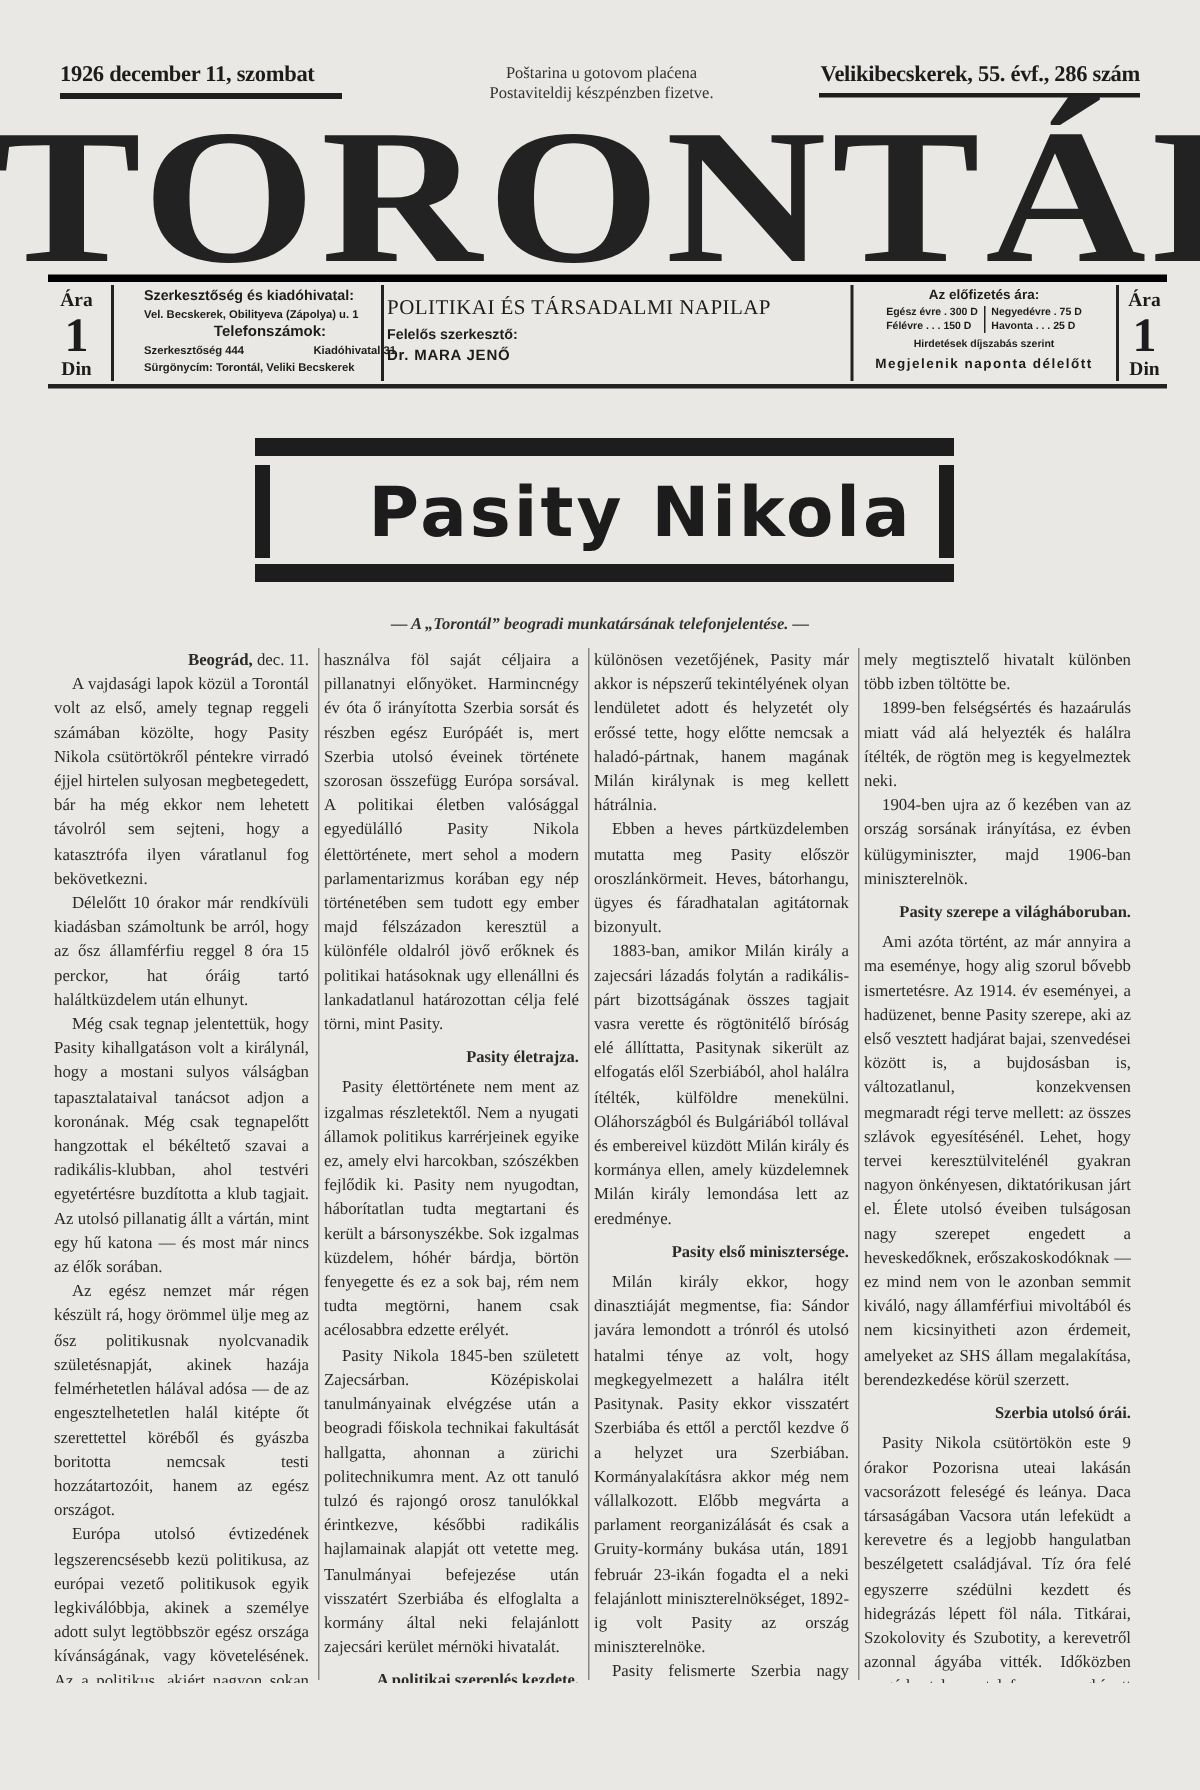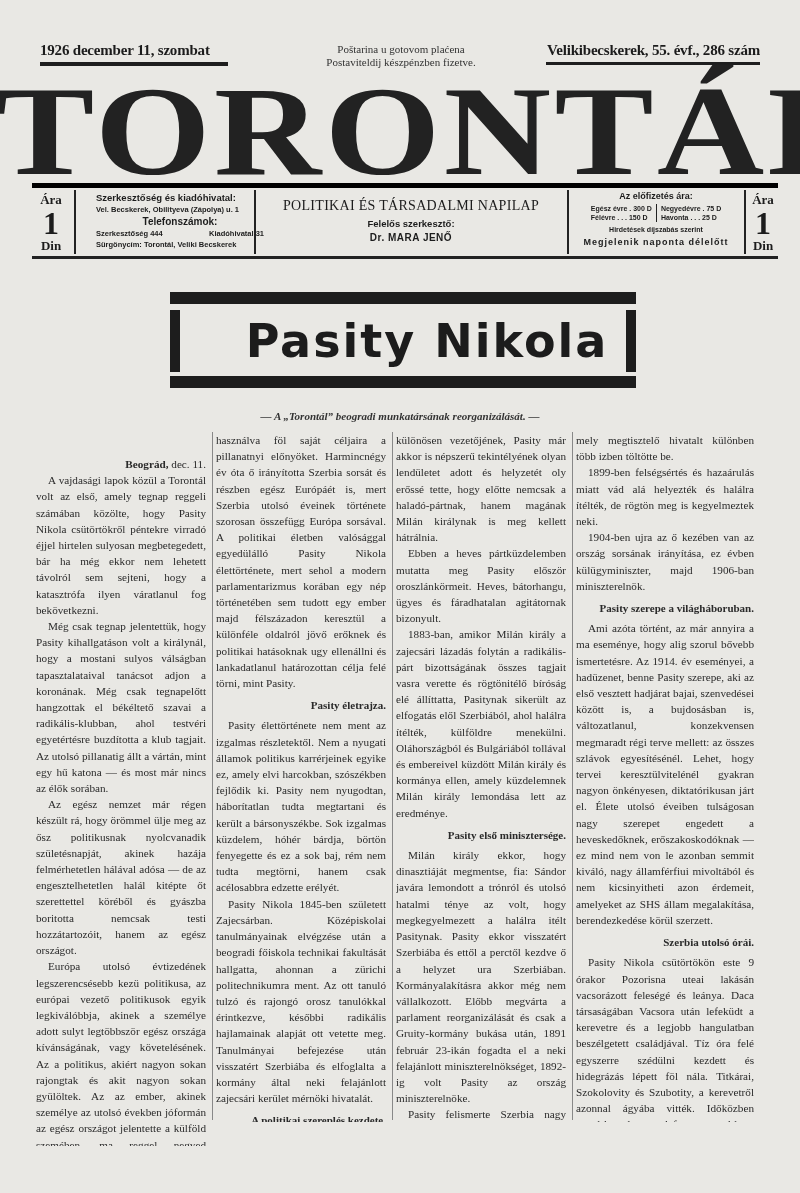--- a/index.html
+++ b/index.html
@@ -60,21 +60,21 @@
     <div style="font-size:9.5px;line-height:12px;">Szerkesztőség és kiadóhivatal:</div>
     <div style="font-size:7.5px;">Vel. Becskerek, Obilityeva (Zápolya) u. 1</div>
     <div style="font-size:10px;line-height:13px;text-align:center;">Telefonszámok:</div>
     <div style="font-size:7.5px;display:flex;justify-content:space-between;">
       <span>Szerkesztőség 444</span>
       <span>Kiadóhivatal 31</span>
     </div>
     <div style="font-size:7.5px;">Sürgönycím: Torontál, Veliki Becskerek</div>
   </div>
   <div class="vline" style="left:222px;"></div>
-  <div class="hbox" style="left:226px;width:306px;text-align:center;font-family:'Liberation Serif',serif;">
+  <div class="hbox" style="left:226px;width:306px;text-align:left;font-family:'Liberation Serif',serif;">
     <div style="font-size:14px;margin-top:10px;letter-spacing:0.3px;">POLITIKAI ÉS TÁRSADALMI NAPILAP</div>
     <div class="small" style="font-size:9.5px;margin-top:4px;">Felelős szerkesztő:</div>
     <div class="small" style="font-size:10px;margin-top:3px;letter-spacing:0.5px;">Dr. MARA JENŐ</div>
   </div>
   <div class="vline" style="left:535px;"></div>
   <div class="hbox small" style="left:540px;width:168px;padding-top:3px;text-align:center;">
     <div style="font-size:9px;">Az előfizetés ára:</div>
     <div style="display:flex;justify-content:center;font-size:7px;line-height:9px;margin-top:2px;">
       <div style="text-align:left;padding-right:4px;border-right:1.5px solid #222;">
         <div>Egész évre . 300 D</div>
@@ -96,29 +96,30 @@
   </div>
 </div>
 
 <div class="abs headline-box">
   <div class="hb-top"></div>
   <div class="hb-l"></div>
   <div class="hb-r"></div>
   <div class="hb-text">Pasity Nikola</div>
   <div class="hb-bot"></div>
 </div>
-<div class="abs byline">— A „Torontál” beogradi munkatársának reorganizálását. —</div>
+<div class="abs byline">— A „Torontál” beogradi munkatársának telefonjelentése. —</div>
 
 <div class="abs colrule" style="left:212px;"></div>
 <div class="abs colrule" style="left:392px;"></div>
 <div class="abs colrule" style="left:572px;"></div>
 
-<div class="abs col" style="left:36px;width:170px;height:690px;overflow:hidden;margin-top:24px;">
+<div class="abs col" style="left:36px;width:170px;height:690px;overflow:hidden;">
   <div class="dl"><b>Beográd,</b><span> dec. 11.</span></div>
   <p>A vajdasági lapok közül a Torontál volt az első, amely tegnap reggeli számában közölte, hogy Pasity Nikola csütörtökről péntekre virradó éjjel hirtelen sulyosan megbetegedett, bár ha még ekkor nem lehetett távolról sem sejteni, hogy a katasztrófa ilyen váratlanul fog bekövetkezni.</p>
+  <p>Délelőtt 10 órakor már rendkívüli kiadásban számoltunk be arról, hogy az ősz államférfiu reggel 8 óra 15 perckor, hat óráig tartó haláltküzdelem után elhunyt.</p>
   <p>Még csak tegnap jelentettük, hogy Pasity kihallgatáson volt a királynál, hogy a mostani sulyos válságban tapasztalataival tanácsot adjon a koronának. Még csak tegnapelőtt hangzottak el békéltető szavai a radikális-klubban, ahol testvéri egyetértésre buzdította a klub tagjait. Az utolsó pillanatig állt a vártán, mint egy hű katona — és most már nincs az élők sorában.</p>
   <p>Az egész nemzet már régen készült rá, hogy örömmel ülje meg az ősz politikusnak nyolcvanadik születésnapját, akinek hazája felmérhetetlen hálával adósa — de az engesztelhetetlen halál kitépte őt szerettettel köréből és gyászba boritotta nemcsak testi hozzátartozóit, hanem az egész országot.</p>
   <p>Európa utolsó évtizedének legszerencsésebb kezü politikusa, az európai vezető politikusok egyik legkiválóbbja, akinek a személye adott sulyt legtöbbször egész országa kívánságának, vagy követelésének. Az a politikus, akiért nagyon sokan rajongtak és akit nagyon sokan gyülöltek. Az az ember, akinek személye az utolsó években jóformán az egész országot jelentette a külföld szemében, ma reggel negyed kilenckor örök álomra hunyta le a szemét.</p>
 
 </div>
 
 <div class="abs col" style="left:216px;width:170px;height:690px;overflow:hidden;">
   <p style="text-indent:0;">használva föl saját céljaira a pillanatnyi előnyöket. Harmincnégy év óta ő irányította Szerbia sorsát és részben egész Európáét is, mert Szerbia utolsó éveinek története szorosan összefügg Európa sorsával. A politikai életben valósággal egyedülálló Pasity Nikola élettörténete, mert sehol a modern parlamentarizmus korában egy nép történetében sem tudott egy ember majd félszázadon keresztül a különféle oldalról jövő erőknek és politikai hatásoknak ugy ellenállni és lankadatlanul határozottan célja felé törni, mint Pasity.</p>
   <h4>Pasity életrajza.</h4>
   <p>Pasity élettörténete nem ment az izgalmas részletektől. Nem a nyugati államok politikus karrérjeinek egyike ez, amely elvi harcokban, szószékben fejlődik ki. Pasity nem nyugodtan, háborítatlan tudta megtartani és került a bársonyszékbe. Sok izgalmas küzdelem, hóhér bárdja, börtön fenyegette és ez a sok baj, rém nem tudta megtörni, hanem csak acélosabbra edzette erélyét.</p>

